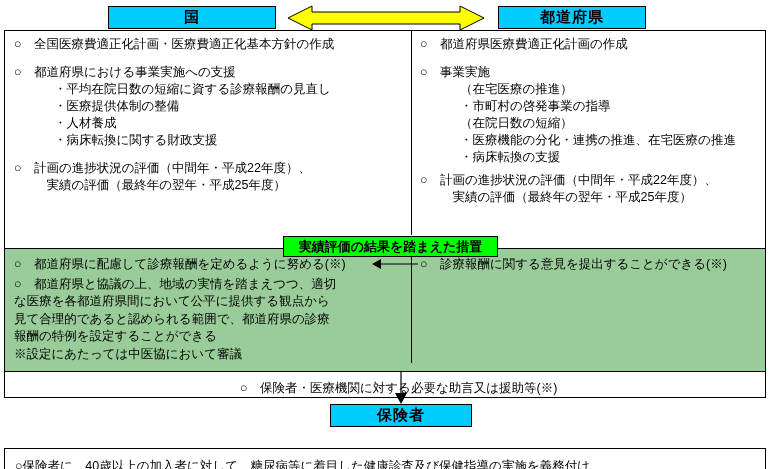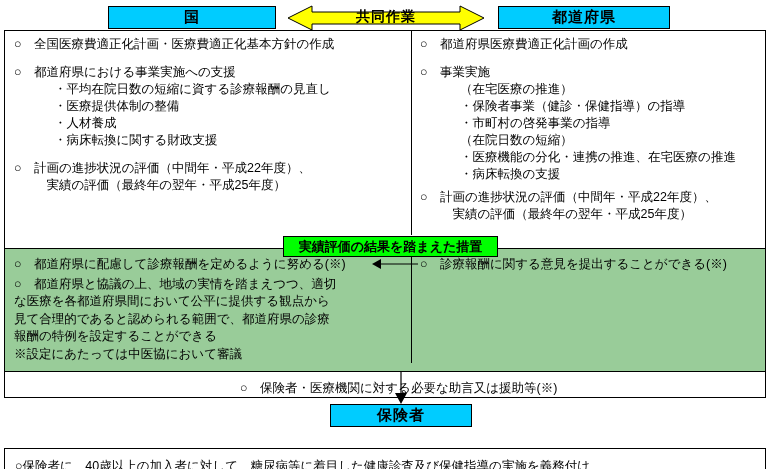--- a/index.html
+++ b/index.html
@@ -33,21 +33,21 @@
   }
   #banner-kuni {
     left: 108px;
     top: 6px;
     width: 168px;
     height: 23px;
   }
   #banner-ken {
     left: 498px;
     top: 6px;
-    width: 172px;
+    width: 148px;
     height: 23px;
   }
   #banner-hokensha {
     left: 330px;
     top: 404px;
     width: 142px;
     height: 23px;
   }
 
   
@@ -225,21 +225,20 @@
 <div id="page">
 
   <div class="banner" id="banner-kuni">国</div>
   <div class="banner" id="banner-ken">都道府県</div>
 
   <div id="joint-arrow">
     <svg width="200" height="28" viewBox="0 0 200 28">
       <polygon points="2,14 26,2 26,8 174,8 174,2 198,14 174,26 174,20 26,20 26,26" fill="#FFFF00" stroke="#000000" stroke-width="1"></polygon>
     </svg>
   </div>
-  <div id="joint-label">共同作業</div>
 
   <div id="main-box"></div>
   <div id="divider"></div>
 
   <div id="green-band"></div>
   <div id="green-divider"></div>
   <div id="measure-label">実績評価の結果を踏まえた措置</div>
 
   <div class="col" id="col-left">
     <div class="item">
@@ -266,21 +265,20 @@
   <div class="col" id="col-right">
     <div class="item">
       <span class="bullet">○</span>
       <div class="line">都道府県医療費適正化計画の作成</div>
     </div>
     <div class="gap"></div>
     <div class="item">
       <span class="bullet">○</span>
       <div class="line">事業実施</div>
       <div class="sub">（在宅医療の推進）</div>
-      <div class="sub">・保険者事業（健診・保健指導）の指導</div>
       <div class="sub">・市町村の啓発事業の指導</div>
       <div class="sub">（在院日数の短縮）</div>
       <div class="sub">・医療機能の分化・連携の推進、在宅医療の推進</div>
       <div class="sub">・病床転換の支援</div>
     </div>
     <div class="gap-sm"></div>
     <div class="item">
       <span class="bullet">○</span>
       <div class="line">計画の進捗状況の評価（中間年・平成22年度）、</div>
       <div class="line">　実績の評価（最終年の翌年・平成25年度）</div>

